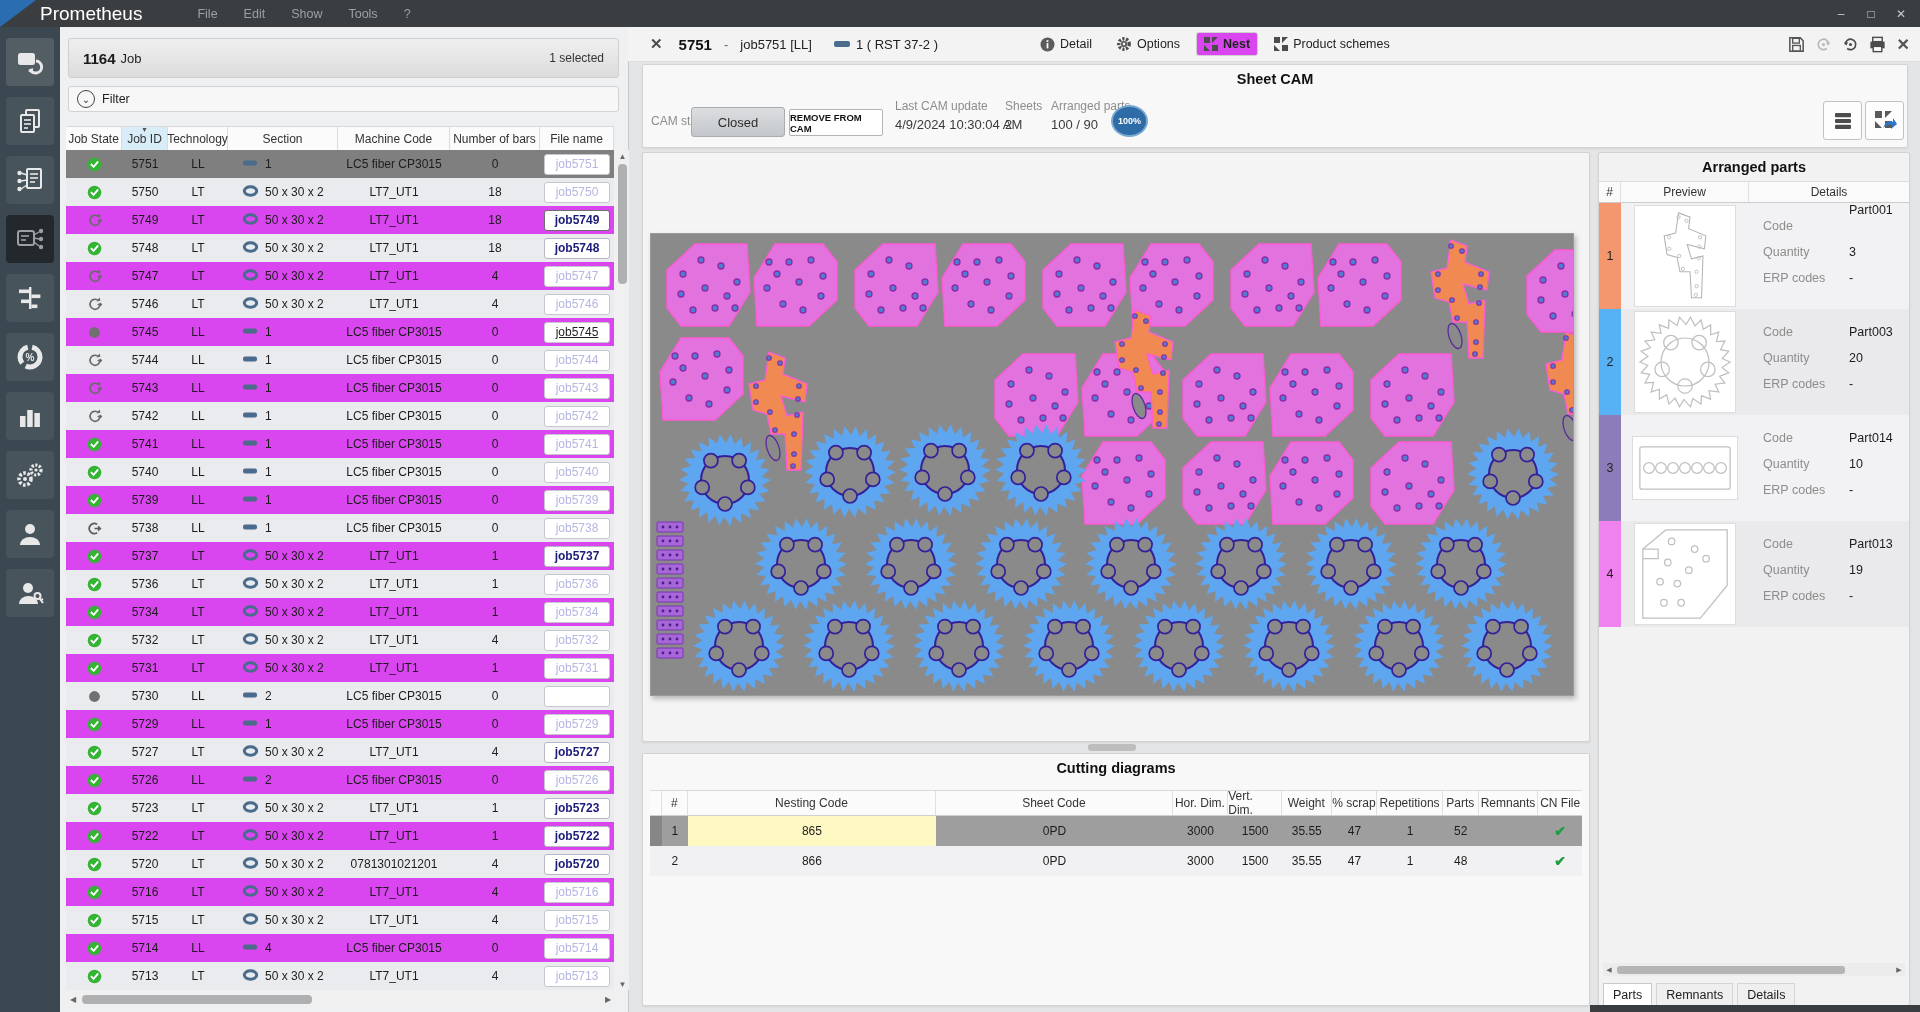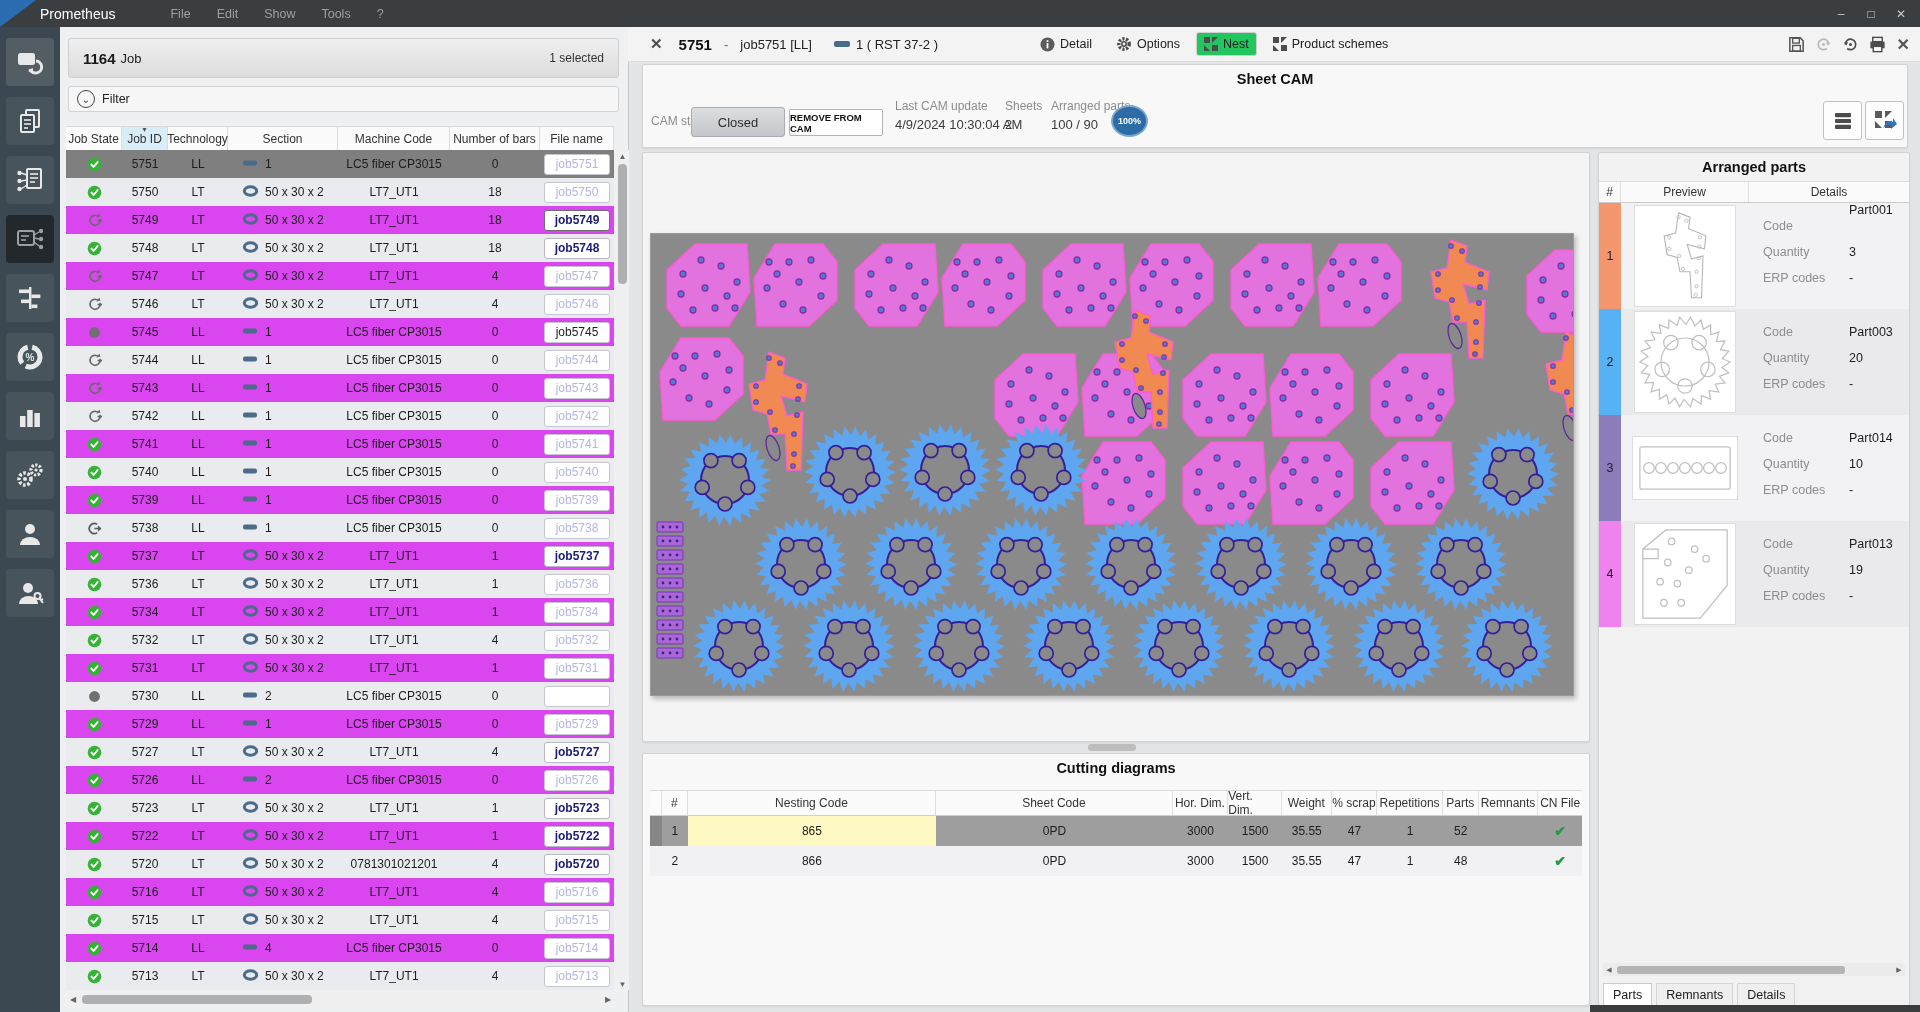--- a/index.html
+++ b/index.html
@@ -4,21 +4,21 @@
 <style>
   html,body{margin:0;padding:0;background:#555;}
   #app{position:relative;width:1920px;height:1012px;overflow:hidden;
        font-family:"Liberation Sans",sans-serif;background:#e3e5e7;
        -webkit-font-smoothing:antialiased;}
   
   .titlebar{position:absolute;left:0;top:0;width:1920px;height:27px;background:#3b3e41;
             display:flex;align-items:center;color:#e8e8e8;z-index:50;}
   .corner{position:absolute;left:0;top:0;width:0;height:0;
           border-top:27px solid #2a6db0;border-right:36px solid transparent;}
-  .apptitle{margin-left:40px;font-size:14px;color:#fff;position:relative;}
+  .apptitle{margin-left:40px;font-size:19px;color:#fff;position:relative;}
   .menus{margin-left:55px;display:flex;gap:26px;}
   .menus span{font-size:12.5px;color:#9aa0a4;cursor:default;}
   .winbtns{position:absolute;right:4px;top:0;height:27px;display:flex;}
   .winbtns span{width:30px;height:27px;display:flex;align-items:center;justify-content:center;
                 color:#c9cbcd;font-size:12px;}
   
   .sidebar{position:absolute;left:0;top:27px;width:60px;height:985px;background:#3c4851;}
   .sbitem{width:48px;height:48px;margin:11px auto 11px auto;border-radius:4px;background:#47545c;
           display:flex;align-items:center;justify-content:center;}
   .sbitem.first{background:#535d64;}
@@ -51,41 +51,41 @@
   .jrow.odd{background:#d946ef;}
   .jrow.even{background:#e9ebee;}
   .jrow.selected{background:#7f7f7f;}
   .jc{display:flex;align-items:center;justify-content:center;font-size:12px;color:#1c1c1c;
       box-sizing:border-box;height:100%;}
   .jc.sec{justify-content:flex-start;padding-left:14px;gap:5px;}
   .finput{width:64px;height:19px;background:#fff;border:1px solid #c6c6ce;border-radius:3px;
           display:flex;align-items:center;justify-content:center;font-size:12px;}
   .finput.ph{color:#b4b6e0;}
   .finput.bold{color:#1b1b78;font-weight:bold;border-color:#b8b8c4;}
-  .finput.normal{color:#1e1e1e;}
+  .finput.normal{color:#1e1e1e;text-decoration:underline;}
   .finput.focus{border:1.6px solid #6e6e6e;}
   .vscroll{position:absolute;left:556px;top:123px;width:13px;height:840px;background:#f0f0f0;}
   .vscroll .thumb{position:absolute;left:2px;top:14px;width:9px;height:120px;background:#aeb0b2;border-radius:4px;}
   .vscroll .a{position:absolute;left:0;width:13px;height:12px;font-size:8px;color:#666;
               display:flex;align-items:center;justify-content:center;}
   .hscroll{position:absolute;left:6px;top:965px;width:549px;height:14px;background:#f0f0f0;
            display:flex;align-items:center;}
   .hscroll .a{width:14px;font-size:8px;color:#666;text-align:center;}
   .hscroll .thumb{height:9px;width:230px;background:#aeb0b2;border-radius:4px;margin-left:2px;}
   
   .mtoolbar{position:absolute;left:628px;top:27px;width:1292px;height:34px;background:#f3f3f3;
             border-bottom:1px solid #dedede;display:flex;align-items:center;}
   .mtoolbar .x{margin-left:22px;font-size:15px;font-weight:bold;color:#4c4c4c;}
   .mtoolbar .jid{margin-left:16px;font-size:15px;font-weight:bold;color:#111;}
   .mtoolbar .sep{margin-left:12px;font-size:13px;color:#666;}
   .mtoolbar .jfile{margin-left:12px;font-size:13px;color:#222;}
   .mtoolbar .baricon{margin-left:22px;width:16px;height:6px;background:#4a6b8a;border-radius:2px;}
   .mtoolbar .binfo{margin-left:6px;font-size:13px;color:#222;}
   .tbtn{display:flex;align-items:center;gap:5px;font-size:12.5px;color:#222;padding:4px 7px;border-radius:2px;}
-  .tbtn.active{background:#22c55e;box-shadow:0 0 0 1px #d0d0d0;}
+  .tbtn.active{background:#d946ef;box-shadow:0 0 0 1px #d0d0d0;font-weight:bold;}
   .ricons{position:absolute;right:10px;display:flex;gap:8px;align-items:center;}
   .ricons svg{width:19px;height:19px;}
   .ricons .xx{font-size:16px;font-weight:bold;color:#555;margin-left:2px;}
   
   .card{position:absolute;background:#f8f8f8;border:1px solid #d3d3d3;border-radius:2px;
         box-shadow:0 1px 2px rgba(0,0,0,0.08);box-sizing:border-box;}
   .cardtitle{position:absolute;left:0;right:0;top:6px;text-align:center;font-size:14.5px;
              font-weight:bold;color:#111;}
   
   #hdrcard{left:642px;top:64px;width:1266px;height:84px;}

